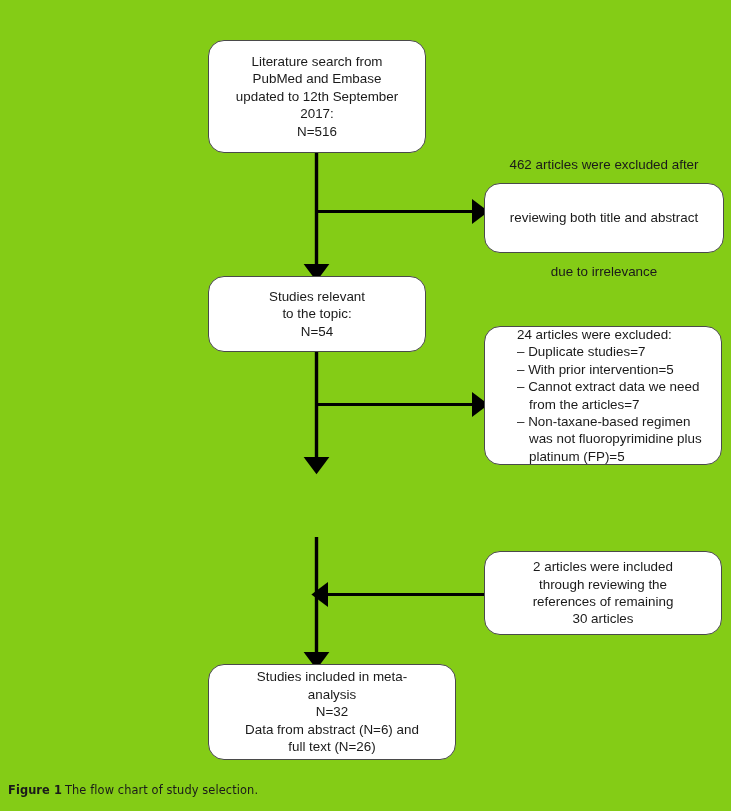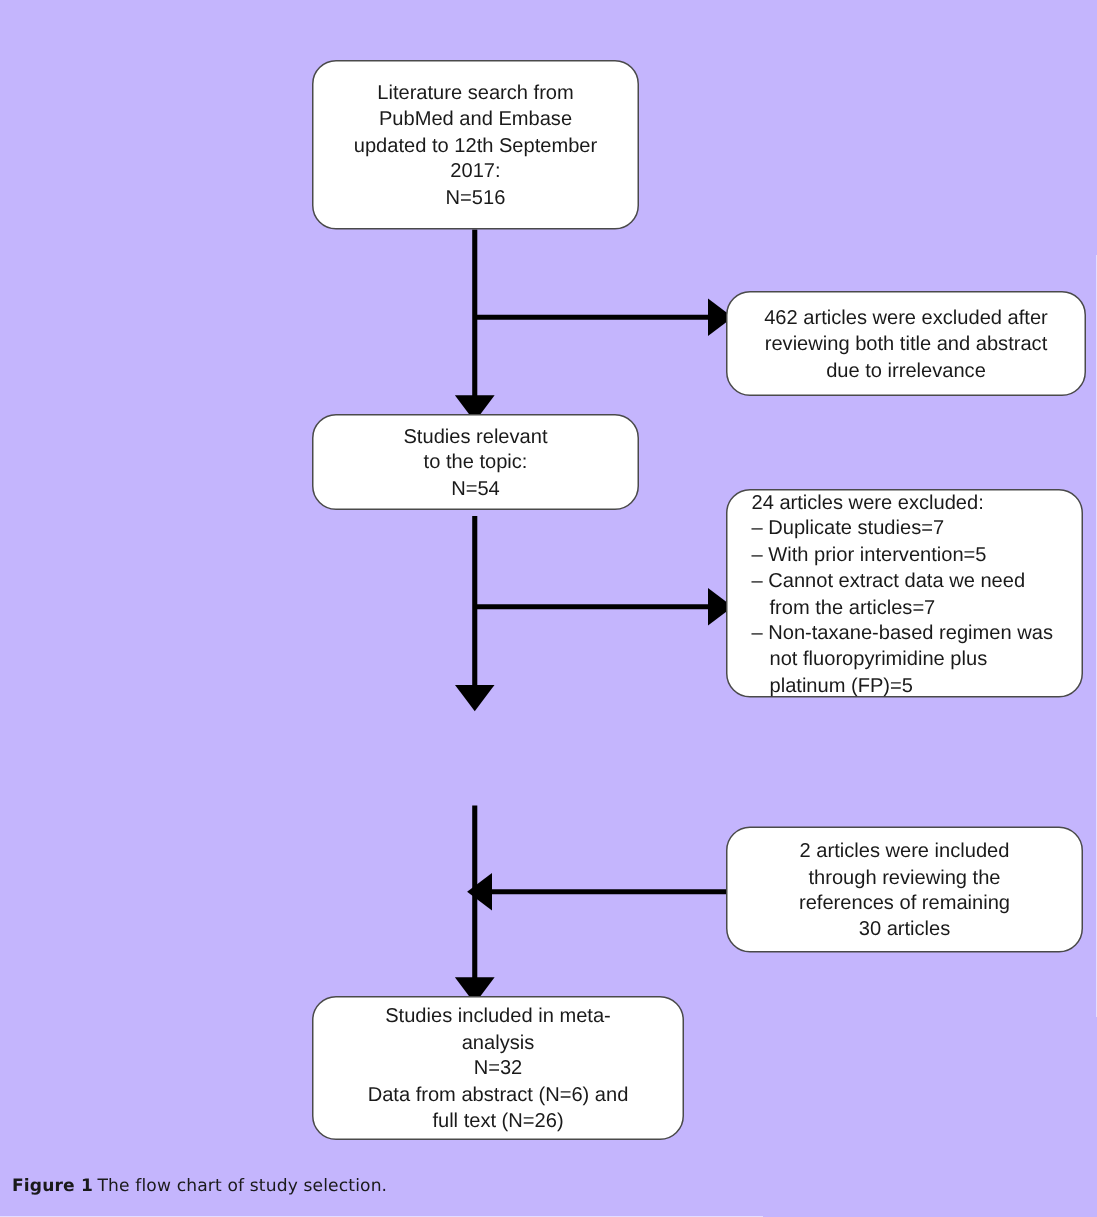--- a/index.html
+++ b/index.html
@@ -8,21 +8,21 @@
     background: #ffffff;
   }
   body {
     font-family: "Liberation Sans", sans-serif;
     color: #1a1a1a;
   }
   #page {
     position: relative;
     width: 731px;
     height: 811px;
-    background: #c4b5fd;
+    background: #84cc16;
     overflow: hidden;
   }
 
   
   #flowchart {
     position: absolute;
     left: 0;
     top: 0;
     width: 731px;
     height: 770px;
@@ -58,31 +58,31 @@
     align-items: center;
     text-align: center;
     padding: 4px 12px;
   }
   .node.side-list {
     align-items: flex-start;
     text-align: left;
     padding: 8px 12px 8px 16px;
   }
   .node .ln { display: block; white-space: nowrap; }
-  .node.side-list .ln { white-space: normal; }
+  .node.side-list .ln { white-space: normal; margin-left: 16px; }
   .node.side-list .ln.item {
     padding-left: 12px;
     text-indent: -12px;
   }
   .node.side-list .ln.head { padding-left: 0; text-indent: 0; }
 
   
   #node-search        { left: 208px; top: 40px;  width: 218px; height: 113px; }
-  #node-excluded-1    { left: 484px; top: 194px; width: 240px; height: 70px;  }
-  #node-relevant      { left: 208px; top: 276px; width: 218px; height: 64px;  }
+  #node-excluded-1    { left: 484px; top: 183px; width: 240px; height: 70px; gap: 36px;  }
+  #node-relevant      { left: 208px; top: 276px; width: 218px; height: 76px;  }
   #node-excluded-2    { left: 484px; top: 326px; width: 238px; height: 139px; }
   #node-fitting       { left: 208px; top: 469px; width: 218px; height: 68px;  }
   #node-included-refs { left: 484px; top: 551px; width: 238px; height: 84px;  }
   #node-final         { left: 208px; top: 664px; width: 248px; height: 96px;  }
 
   
   #caption {
     position: absolute;
     left: 8px;
     top: 783px;

